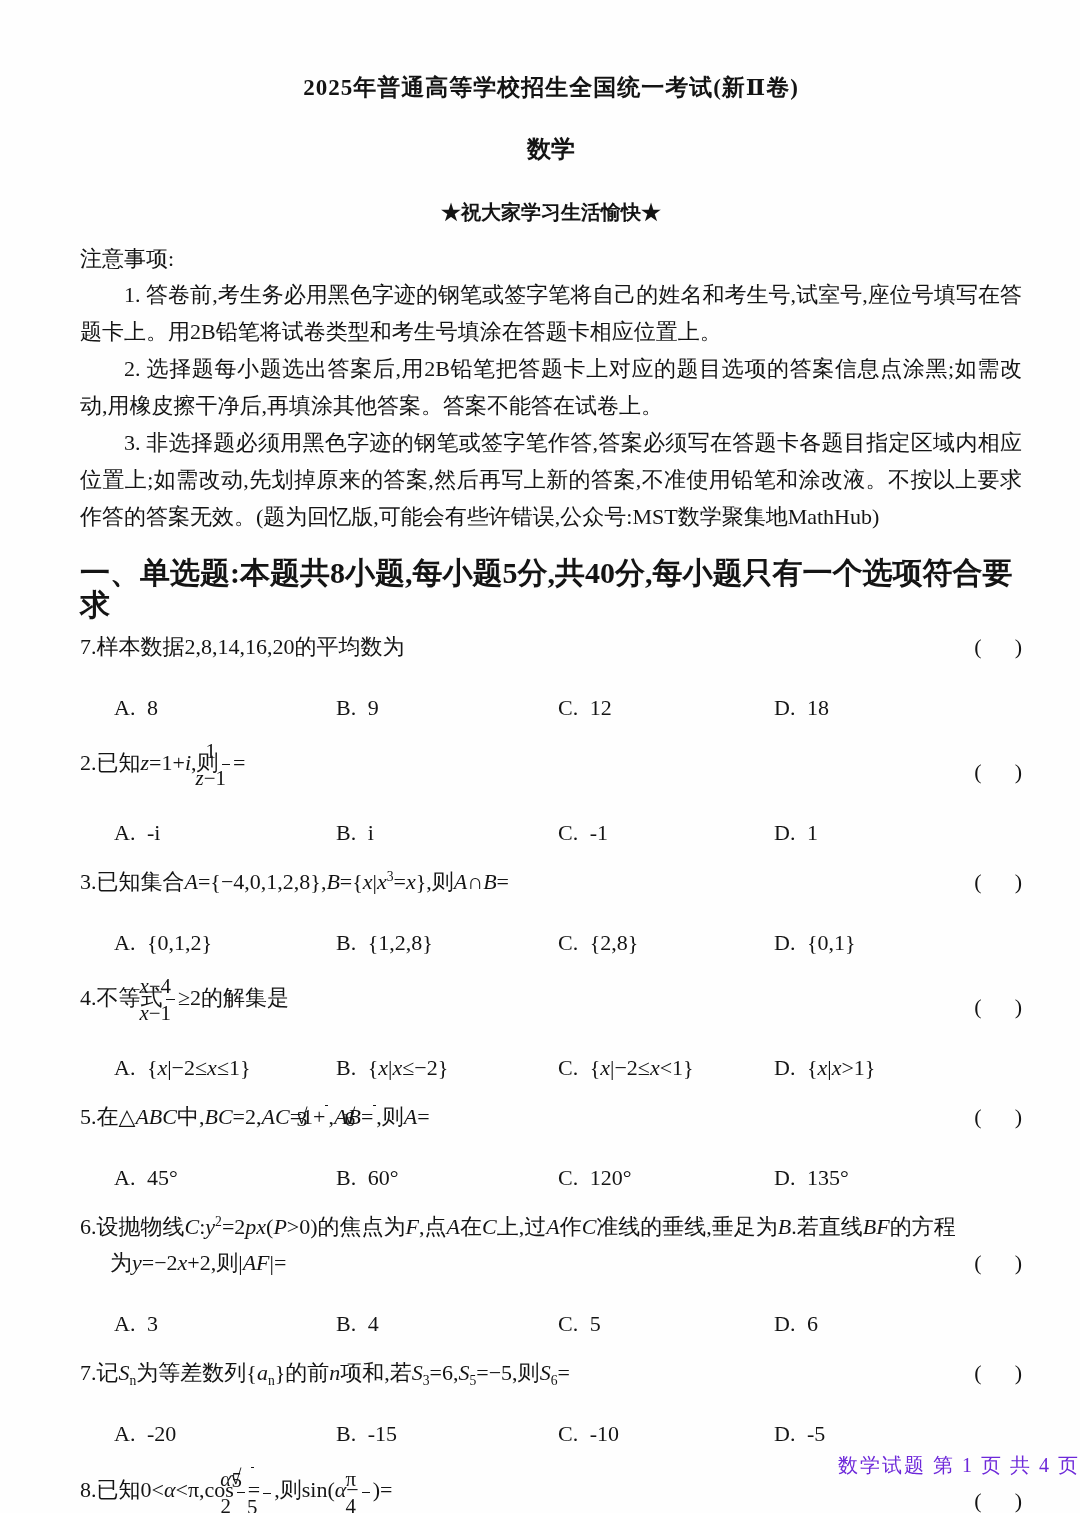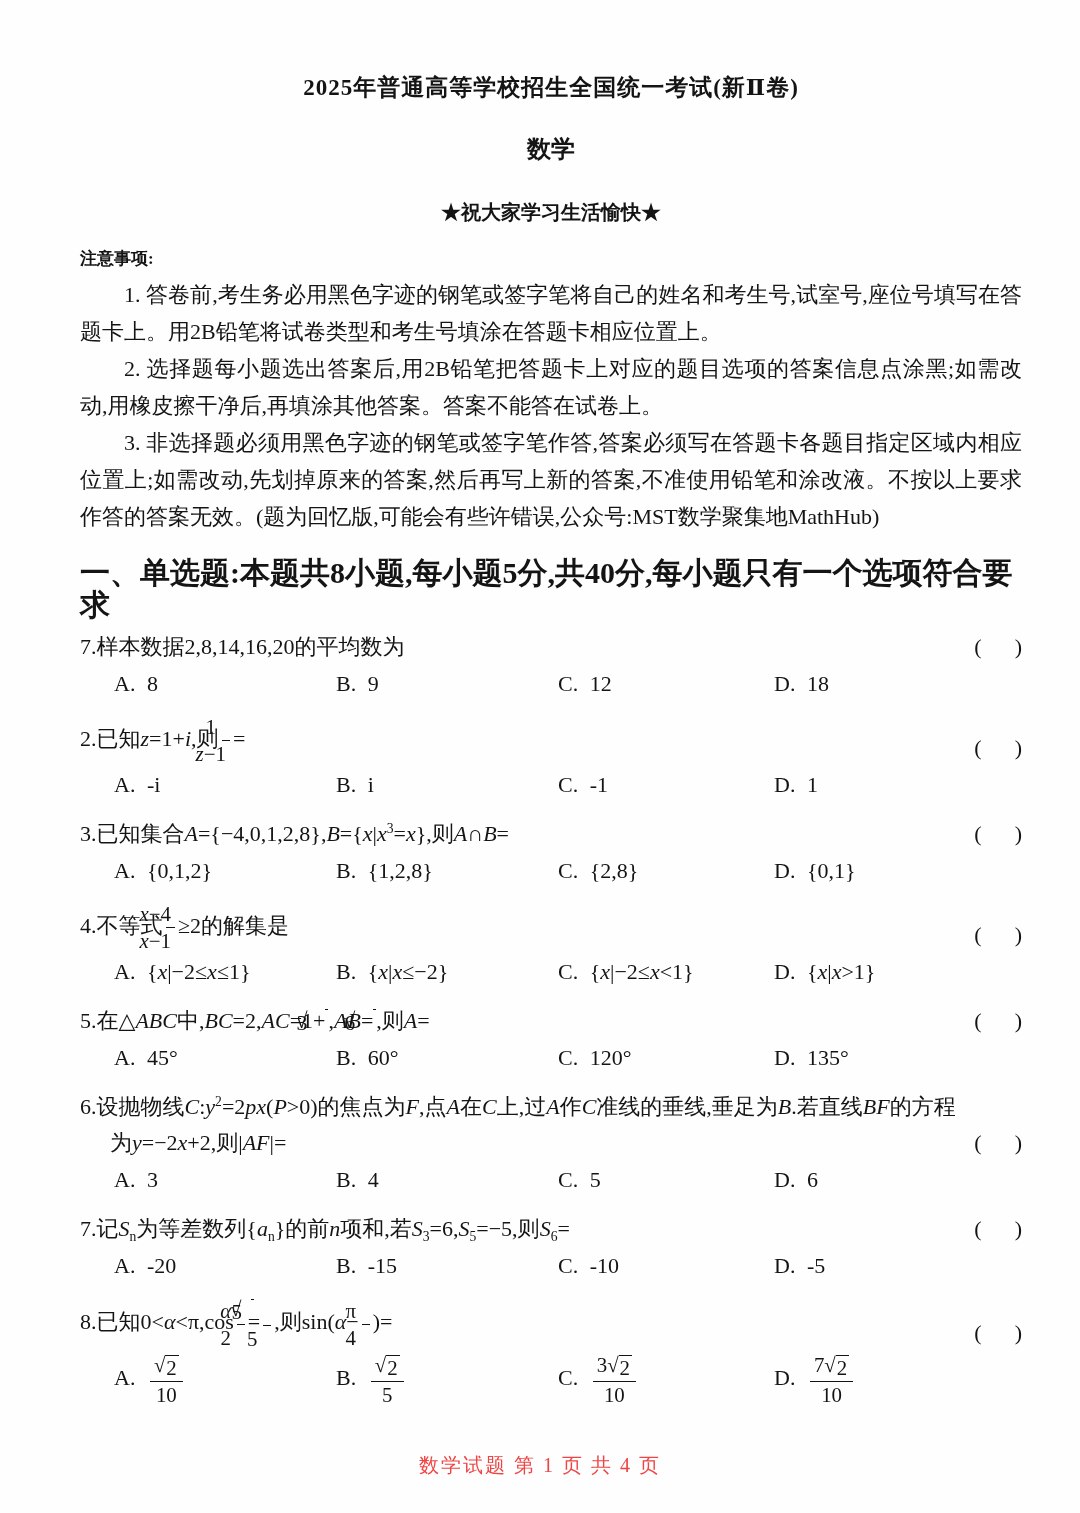--- a/index.html
+++ b/index.html
@@ -9,49 +9,49 @@
     background:#fefefe;color:#141414;
     font-family:"Liberation Serif","DejaVu Serif",serif;
     font-size:22px;position:relative;overflow:hidden;
   }
   .title{
     text-align:center;font-size:23px;font-weight:bold;
     margin:10px 0 30px;letter-spacing:1px;
   }
   .subject{text-align:center;font-size:24px;font-weight:bold;margin:0 0 34px;}
   .motto{text-align:center;font-size:20px;font-weight:bold;margin:0 0 16px;}
-  .notice-head{font-weight:bold;font-size:17px;line-height:34px;}
+  .notice-head{font-weight:normal;font-size:22px;line-height:34px;}
   .notice-item{margin:0;line-height:37px;text-indent:44px;text-align:justify;}
   .section-head{font-weight:bold;font-size:30px;margin:22px 0 8px;line-height:32px;}
   .question{margin:8px 0 14px;}
   .qrow{display:flex;}
   .stem{flex:1;line-height:36px;padding-left:30px;text-indent:-30px;}
   .bracket{align-self:flex-end;white-space:pre;margin-left:8px;line-height:36px;}
   .options{
     display:grid;grid-template-columns:222px 222px 216px auto;
-    padding-left:34px;margin-top:2px;line-height:34px;align-items:end;
+    padding-left:34px;margin-top:26px;line-height:34px;align-items:end;
   }
   .option{white-space:nowrap;}
   .olabel{margin-right:6px;}
   
   i{font-style:italic;}
   sup{font-size:0.62em;vertical-align:super;line-height:0;}
   sub{font-size:0.62em;vertical-align:sub;line-height:0;}
   .frac{
     display:inline-flex;flex-direction:column;vertical-align:middle;
     text-align:center;margin:0 3px;line-height:1.15;font-size:0.95em;
   }
   .frac .num{border-bottom:1.6px solid #141414;padding:0 4px 1px;}
   .frac .den{padding:1px 4px 0;}
   .sqrt{display:inline-flex;align-items:flex-start;}
   .sqrt .rsign{line-height:1.05;}
   .sqrt .rad{border-top:1.6px solid #141414;padding:0 2px 0 1px;line-height:1.15;}
   .footer{
     position:absolute;left:0;right:0;bottom:34px;
-    text-align:center;font-size:20px;letter-spacing:2px;color:#ef4444;
+    text-align:right;font-size:20px;letter-spacing:2px;color:#6d28d9;
   }
 </style>
 </head>
 <body>
 
 <div class="sheet">
   <div class="title">2025年普通高等学校招生全国统一考试(新Ⅱ卷)</div>
   <div class="subject">数学</div>
   <div class="motto">★祝大家学习生活愉快★</div>
 

